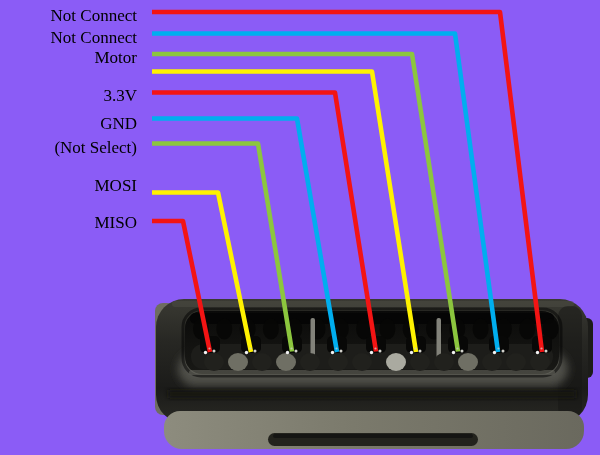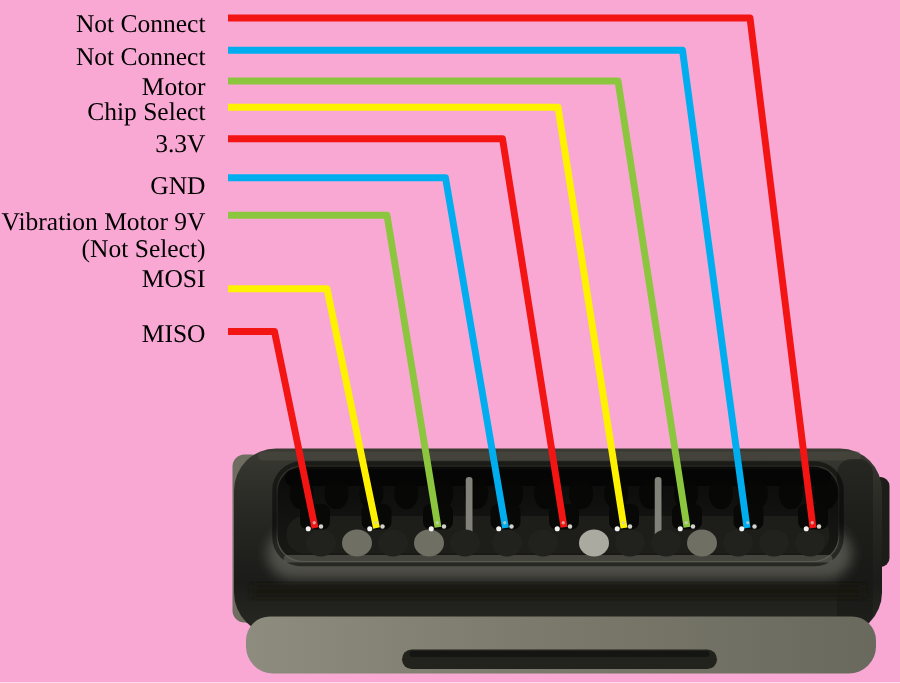--- a/index.html
+++ b/index.html
@@ -1,16 +1,16 @@
 <!DOCTYPE html>
 <html><head>
 <meta charset="utf-8">
 <style>
   html,body{margin:0;padding:0;background:#fff;}
-  .stage{position:relative;width:600px;height:455px;background:#f9a8d4;overflow:hidden;
+  .stage{position:relative;width:600px;height:455px;background:#8b5cf6;overflow:hidden;
          font-family:"Liberation Serif", serif;}
   .stage svg{position:absolute;left:0;top:0;display:block;}
   .labels{position:absolute;inset:0;pointer-events:none;}
   .label{position:absolute;right:463px;text-align:right;font-size:17px;line-height:19px;
          color:#000;white-space:nowrap;}
   .label .ln{display:block;}
   .l1{top:6px}.l2{top:28px}.l3{top:48px}.l4{top:65px}.l5{top:86px}
   .l6{top:114px}.l7{top:139px;line-height:18px}.l8{top:176px}.l9{top:213px}
 </style>
 </head>
@@ -171,34 +171,29 @@
       <span class="ln"></span>
     </div>
     <div class="label l2">
       <span class="ln">Not Connect</span>
       <span class="ln"></span>
     </div>
     <div class="label l3">
       <span class="ln">Motor</span>
       <span class="ln"></span>
     </div>
-    <div class="label l4">
-      <span class="ln">Chip Select</span>
-      <span class="ln"></span>
-    </div>
     <div class="label l5">
       <span class="ln">3.3V</span>
       <span class="ln"></span>
     </div>
     <div class="label l6">
       <span class="ln">GND</span>
       <span class="ln"></span>
     </div>
     <div class="label l7">
-      <span class="ln">Vibration Motor 9V</span>
       <span class="ln">(Not Select)</span>
     </div>
     <div class="label l8">
       <span class="ln">MOSI</span>
       <span class="ln"></span>
     </div>
     <div class="label l9">
       <span class="ln">MISO</span>
       <span class="ln"></span>
     </div>

